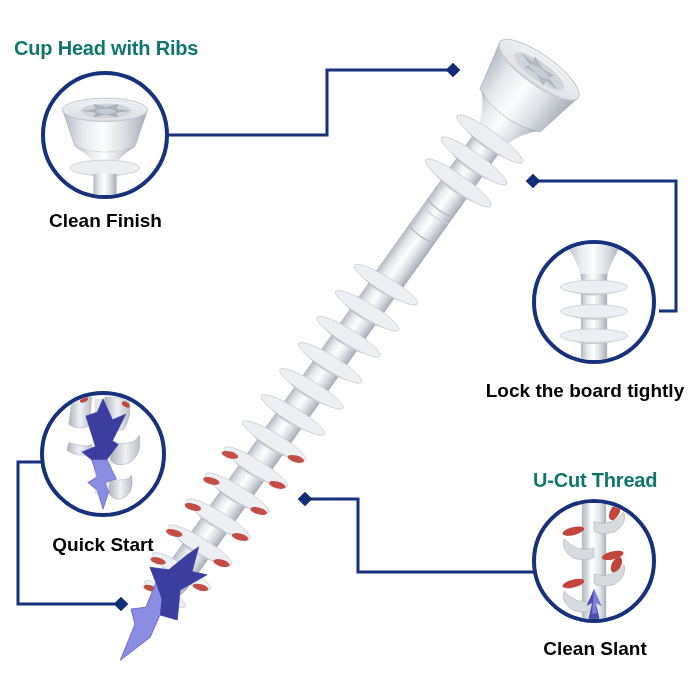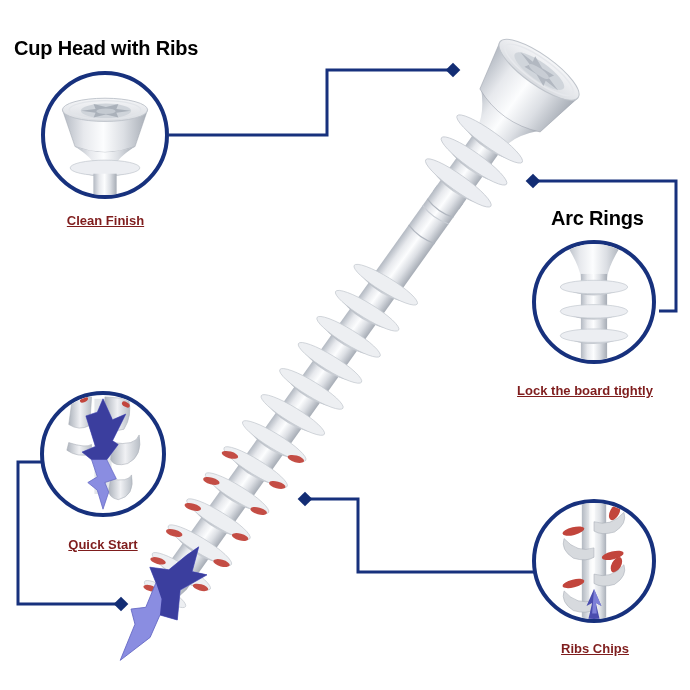--- a/index.html
+++ b/index.html
@@ -1,20 +1,20 @@
 <!DOCTYPE html>
 <html><head>
 <meta charset="utf-8">
 <style>
   html,body{margin:0;padding:0;background:#fff;}
   .canvas{position:relative;width:690px;height:690px;background:#ffffff;overflow:hidden;
           font-family:"Liberation Sans",sans-serif;}
   .layer{position:absolute;left:0;top:0;}
-  .title{position:absolute;font-weight:700;font-size:20px;color:#000000;letter-spacing:-0.2px;white-space:nowrap;}
-  .caption{position:absolute;font-weight:700;font-size:13px;color:#7f1d1d;text-align:center;line-height:22px;text-decoration:underline;}
+  .title{position:absolute;font-weight:700;font-size:20px;color:#0f766e;letter-spacing:-0.2px;white-space:nowrap;}
+  .caption{position:absolute;font-weight:700;font-size:19px;color:#000000;text-align:center;line-height:22px;}
   .inset{position:absolute;border:4px solid #17317d;border-radius:50%;background:#fff;
          box-sizing:border-box;overflow:hidden;}
   .inset svg{display:block;width:100%;height:100%;}
   .t-cup{left:14px;top:37px;}
   .t-turbo{left:24px;top:360px;}
   .t-arc{left:551px;top:207px;}
   .t-ucut{left:533px;top:469px;}
   .c-cup{left:33px;top:210px;width:145px;}
   .c-turbo{left:40px;top:534px;width:126px;}
   .c-arc{left:475px;top:380px;width:220px;}
@@ -199,21 +199,20 @@
       <path d="M27,0 L11.3,6.5 L13.5,23.4 L0,13 L-13.5,23.4 L-11.3,6.5 L-27,0 L-11.3,-6.5 L-13.5,-23.4 L0,-13 L13.5,-23.4 L11.3,-6.5 Z" transform="translate(1,-25) scale(0.95,0.3)" fill="#aab1ba"></path>
       <ellipse cx="1" cy="-24.5" rx="10" ry="2.8" fill="#c4cad1"></ellipse>
       <path d="M -31,12 Q -13,24 -12,30 L 12,30 Q 13,24 31,12 Q 0,24 -31,12 Z" fill="url(#c1b)"></path>
       <path d="M -36,34 Q 0,52 36,34 Q 0,42.5 -36,34 Z" fill="url(#c1u)"></path>
       <ellipse cx="0" cy="34" rx="36" ry="8" fill="#eceef2" stroke="#c5cad1" stroke-width="0.8"></ellipse>
       <rect x="-12" y="40" width="24" height="24" fill="url(#c1b)"></rect>
     </svg>
   </div>
   <div class="caption c-cup">Clean Finish</div>
 
-  <div class="title t-arc">Arc Rings</div>
   <div class="inset i-arc">
     <svg viewBox="-62 -62 124 124" aria-hidden="true">
       <defs>
         <linearGradient id="c2b" x1="0" y1="0" x2="1" y2="0">
           <stop offset="0" stop-color="#b3b9c2"></stop>
             <stop offset="0.25" stop-color="#e7e9ed"></stop>
           <stop offset="0.48" stop-color="#fcfdfe"></stop>
             <stop offset="0.72" stop-color="#dcdfe4"></stop>
           <stop offset="1" stop-color="#a6acb5"></stop>
         </linearGradient>
@@ -251,20 +250,21 @@
       <ellipse cx="-20" cy="-57" rx="4.5" ry="2.5" transform="rotate(-25 -20 -57)" fill="#c2453c"></ellipse>
       <path d="M -36,-12 Q -18,-6 -12,-10 L -12,0 Q -27,4 -38,-4 Z" fill="url(#c3b)" stroke="#aab0b9" stroke-width="0.6"></path>
       <path d="M 10,-12 Q 34,-8 38,-20 Q 42,2 26,10 Q 12,14 8,6 Z" fill="url(#c3b)" stroke="#aab0b9" stroke-width="0.6"></path>
       <path d="M 8,26 Q 26,30 30,22 Q 34,44 16,48 Q 6,46 6,38 Z" fill="url(#c3b)" stroke="#aab0b9" stroke-width="0.6"></path>
       <path d="M 0,-58 L 10,-36 L 24,-42 L 10,-14 L 16,-10 L 4,6 L 14,26 L 2,30 L 6,40 L 0,58 L -6,38 L -16,30 L -6,24 L -12,6 L -22,-2 L -8,-8 L -18,-40 L -6,-44 Z" fill="#8a8de1" stroke="#6568c4" stroke-width="0.8"></path>
       <path d="M 0,-58 L 10,-36 L 24,-42 L 10,-14 L 16,-10 L 4,6 L -12,6 L -22,-2 L -8,-8 L -18,-40 L -6,-44 Z" fill="#3b3e9e"></path>
     </svg>
   </div>
   <div class="caption c-turbo">Quick Start</div>
 
+  <div class="title t-ucut">U-Cut Thread</div>
   <div class="inset i-ucut">
     <svg viewBox="-62 -62 124 124" aria-hidden="true">
       <defs>
         <linearGradient id="c4b" x1="0" y1="0" x2="1" y2="0">
           <stop offset="0" stop-color="#b3b9c2"></stop>
             <stop offset="0.45" stop-color="#fbfcfd"></stop>
           <stop offset="0.75" stop-color="#e0e3e7"></stop>
             <stop offset="1" stop-color="#aab0b9"></stop>
         </linearGradient>
       </defs>
@@ -277,16 +277,16 @@
       <path d="M 0,-14 Q -18,-8 -32,-24 Q -36,-12 -22,-3 Q -8,1 0,-4 Z" fill="#d7dade" stroke="#a8aeb7" stroke-width="0.6"></path>
       <ellipse cx="-22" cy="24" rx="12" ry="4.2" transform="rotate(-14 -22 24)" fill="#c2453c"></ellipse>
       <ellipse cx="24" cy="4" rx="5" ry="9" transform="rotate(28 24 4)" fill="#c2453c"></ellipse>
       <path d="M 0,14 Q 18,20 32,4 Q 36,16 22,25 Q 8,29 0,24 Z" fill="#d7dade" stroke="#a8aeb7" stroke-width="0.6"></path>
       <path d="M 0,42 Q -18,48 -32,32 Q -36,44 -22,53 Q -8,57 0,52 Z" fill="#d7dade" stroke="#a8aeb7" stroke-width="0.6"></path>
       <path d="M 0,30 L 8,48 L 2,45 L 6,62 L -6,62 L -2,45 L -8,48 Z" fill="#4a4dae"></path>
       <path d="M 0,30 L 8,48 L 2,45 L 3,56 L -2,56 Z" fill="#8a8de1" opacity="0.8"></path>
     </svg>
   </div>
   <div class="caption c-ucut">
-    <div>Ribs Chips</div>
+    <div>Clean Slant</div>
   </div>
 
 </div>
 
 </body></html>

